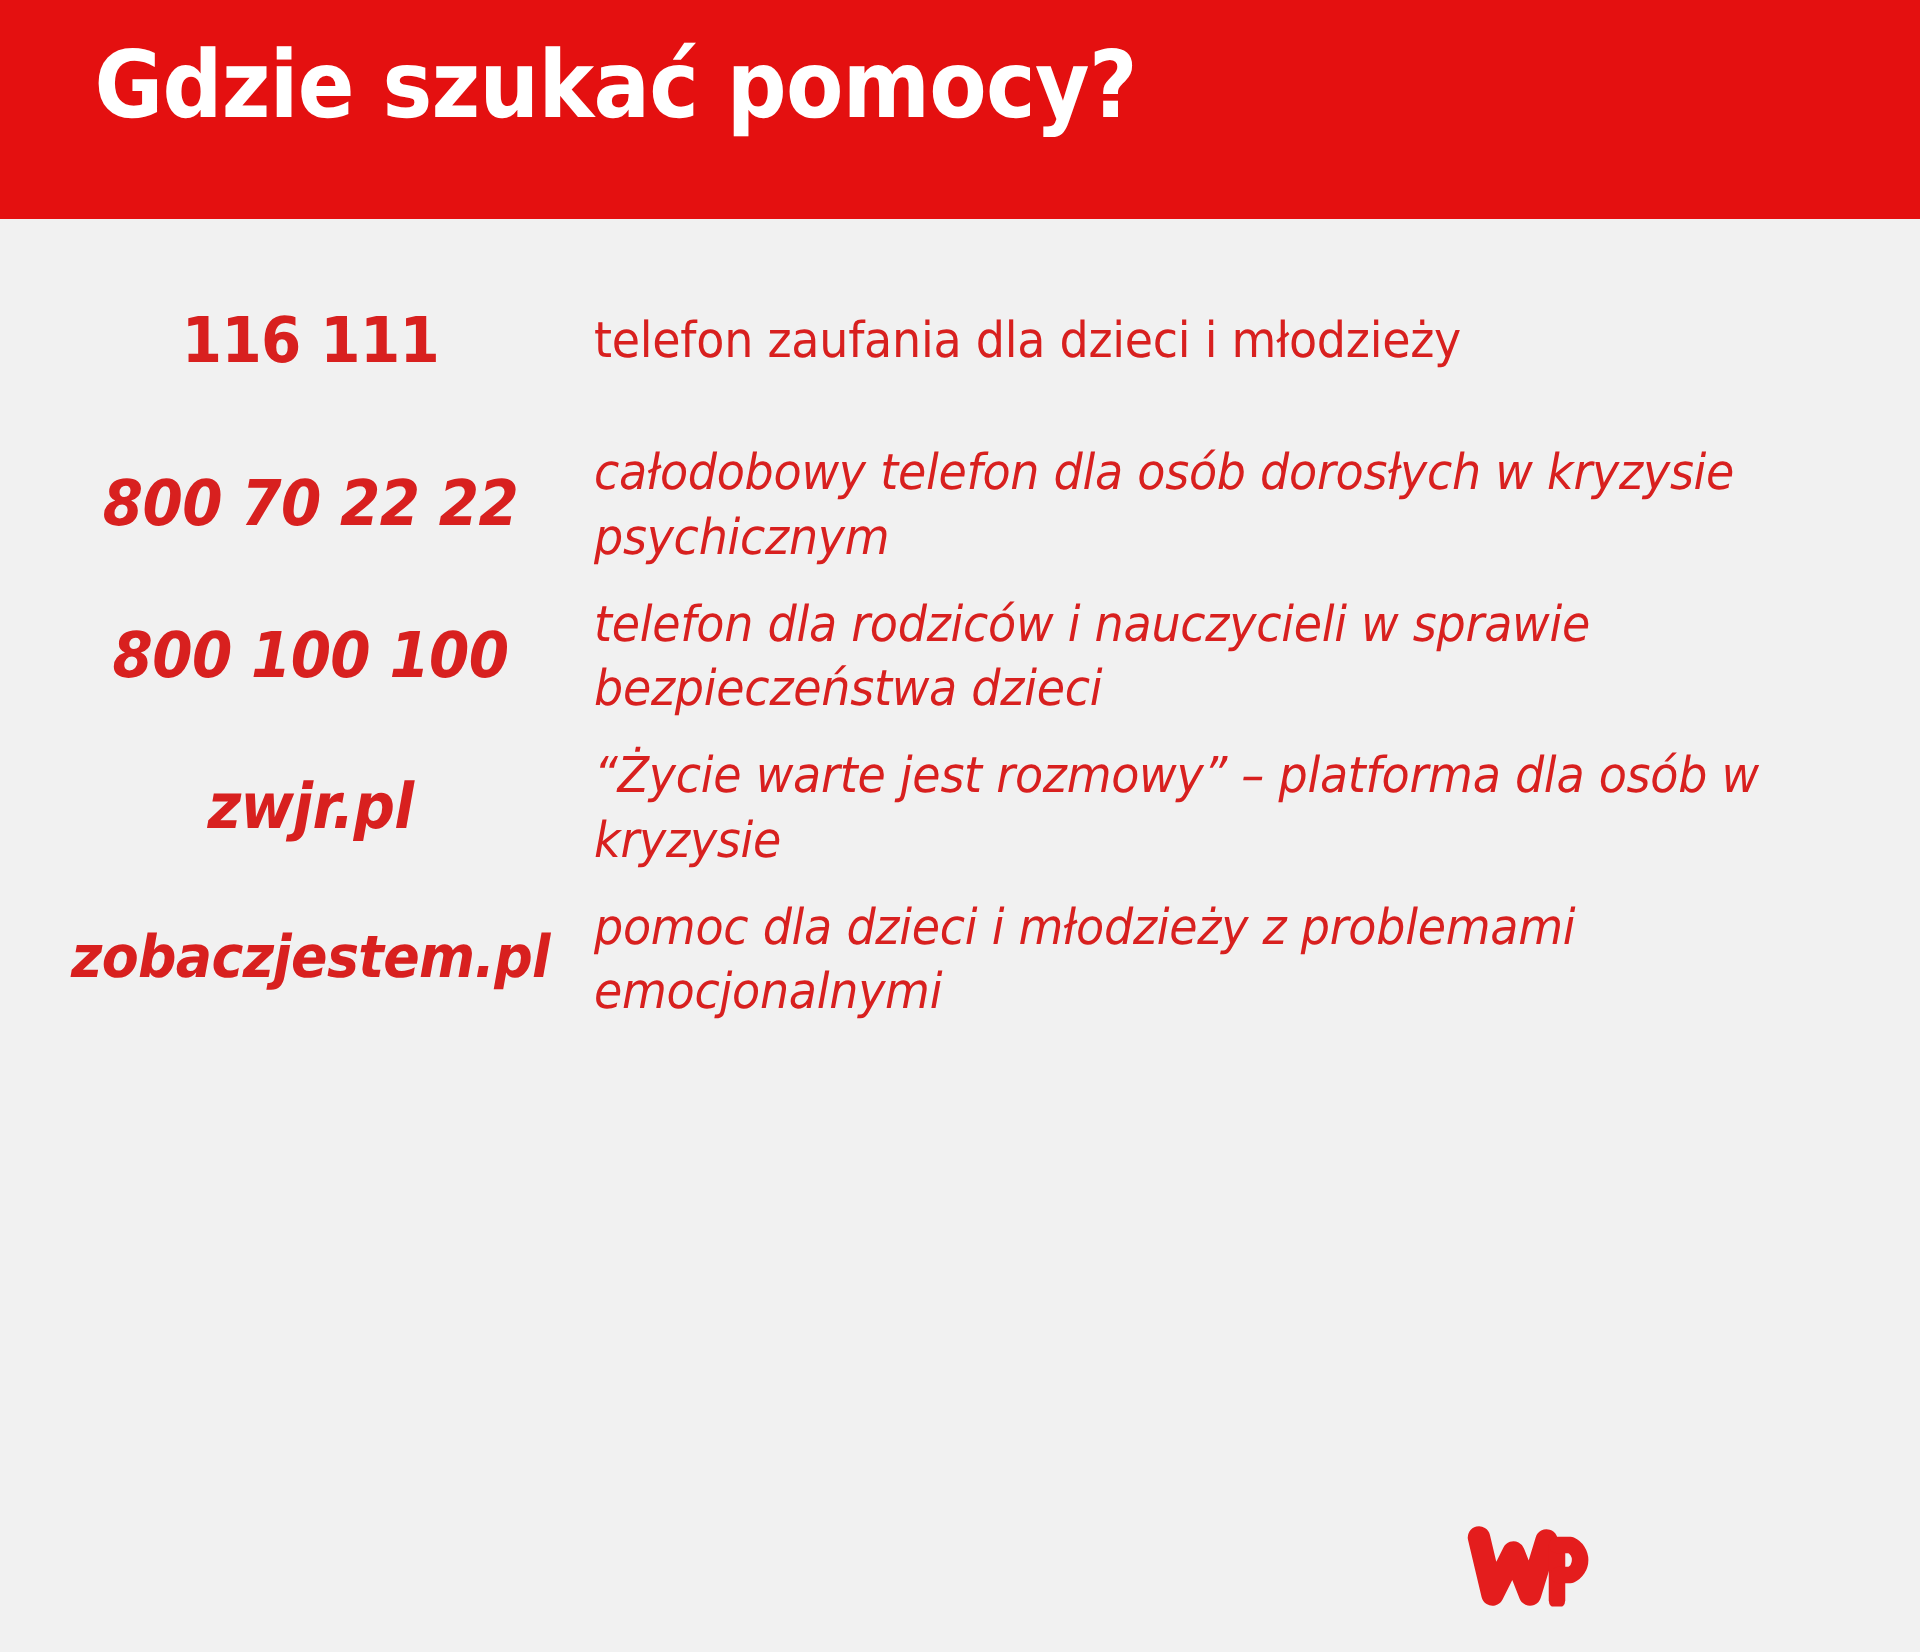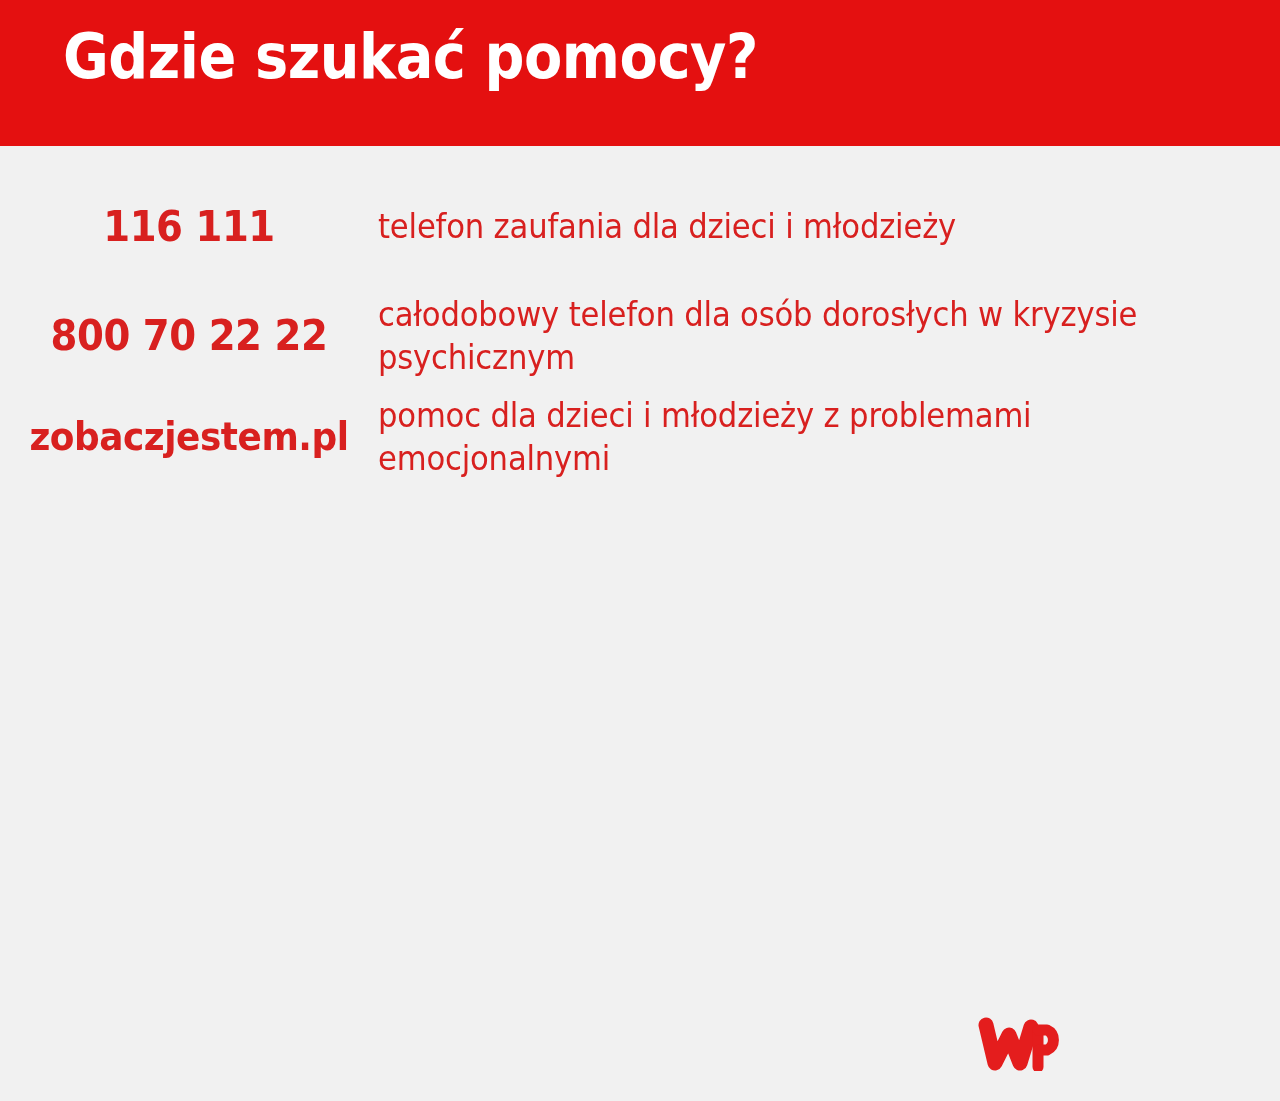--- a/index.html
+++ b/index.html
@@ -56,26 +56,26 @@
     width: 1280px;
     padding-top: 22px;
     box-sizing: border-box;
   }
 
   .contact-row {
     display: flex;
     align-items: center;
     width: 1280px;
     box-sizing: border-box;
-    padding: 0 22px 0 0;
+    padding: 0 22px 0 18px;
   }
 
   
   .contact-row.single { min-height: 118px; }
-  .contact-row.double { min-height: 101px; }
+  .contact-row.double { min-height: 101px; font-style: italic; }
 
   .contact-key {
     flex: 0 0 378px;
     width: 378px;
     text-align: center;
     font-family: "DejaVu Sans", sans-serif;
     font-size: 42px;
     font-weight: 700;
     line-height: 1.1;
     color: #d8201f;
@@ -125,22 +125,30 @@
       <div class="contact-key">116 111</div>
       <div class="contact-desc">telefon zaufania dla dzieci i młodzieży</div>
     </div>
 
 
     <div class="contact-row double">
       <div class="contact-key">800 70 22 22</div>
       <div class="contact-desc">całodobowy telefon dla osób dorosłych w kryzysie psychicznym</div>
     </div>
 
+    <div class="contact-row double">
+      <div class="contact-key">800 100 100</div>
+      <div class="contact-desc">telefon dla rodziców i nauczycieli w sprawie bezpieczeństwa dzieci</div>
+    </div>
 
 
+    <div class="contact-row double">
+      <div class="contact-key">zwjr.pl</div>
+      <div class="contact-desc">“Życie warte jest rozmowy” – platforma dla osób w kryzysie</div>
+    </div>
 
     <div class="contact-row double">
       <div class="contact-key compact">zobaczjestem.pl</div>
       <div class="contact-desc">pomoc dla dzieci i młodzieży z problemami emocjonalnymi</div>
     </div>
 
   </div>
 
   <div class="wp-logo">
     <svg viewBox="0 0 96 54" xmlns="http://www.w3.org/2000/svg" aria-hidden="true">

